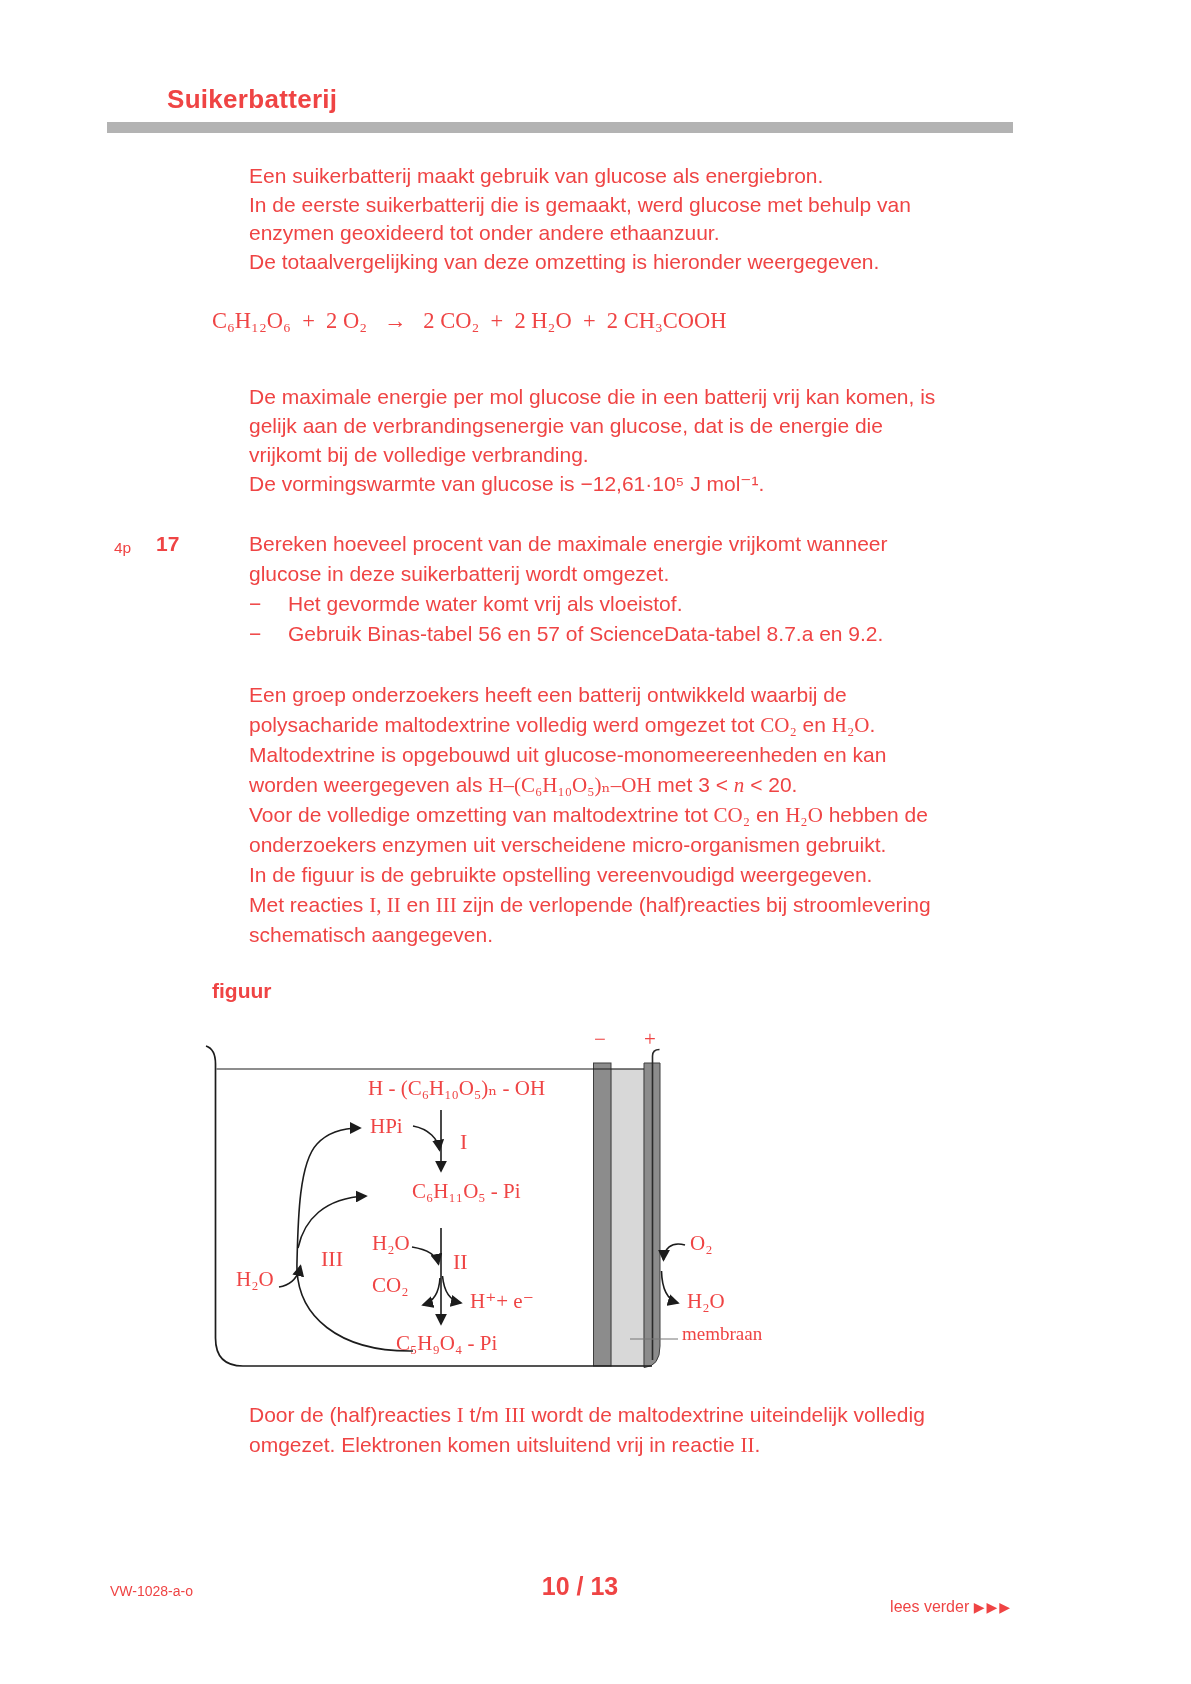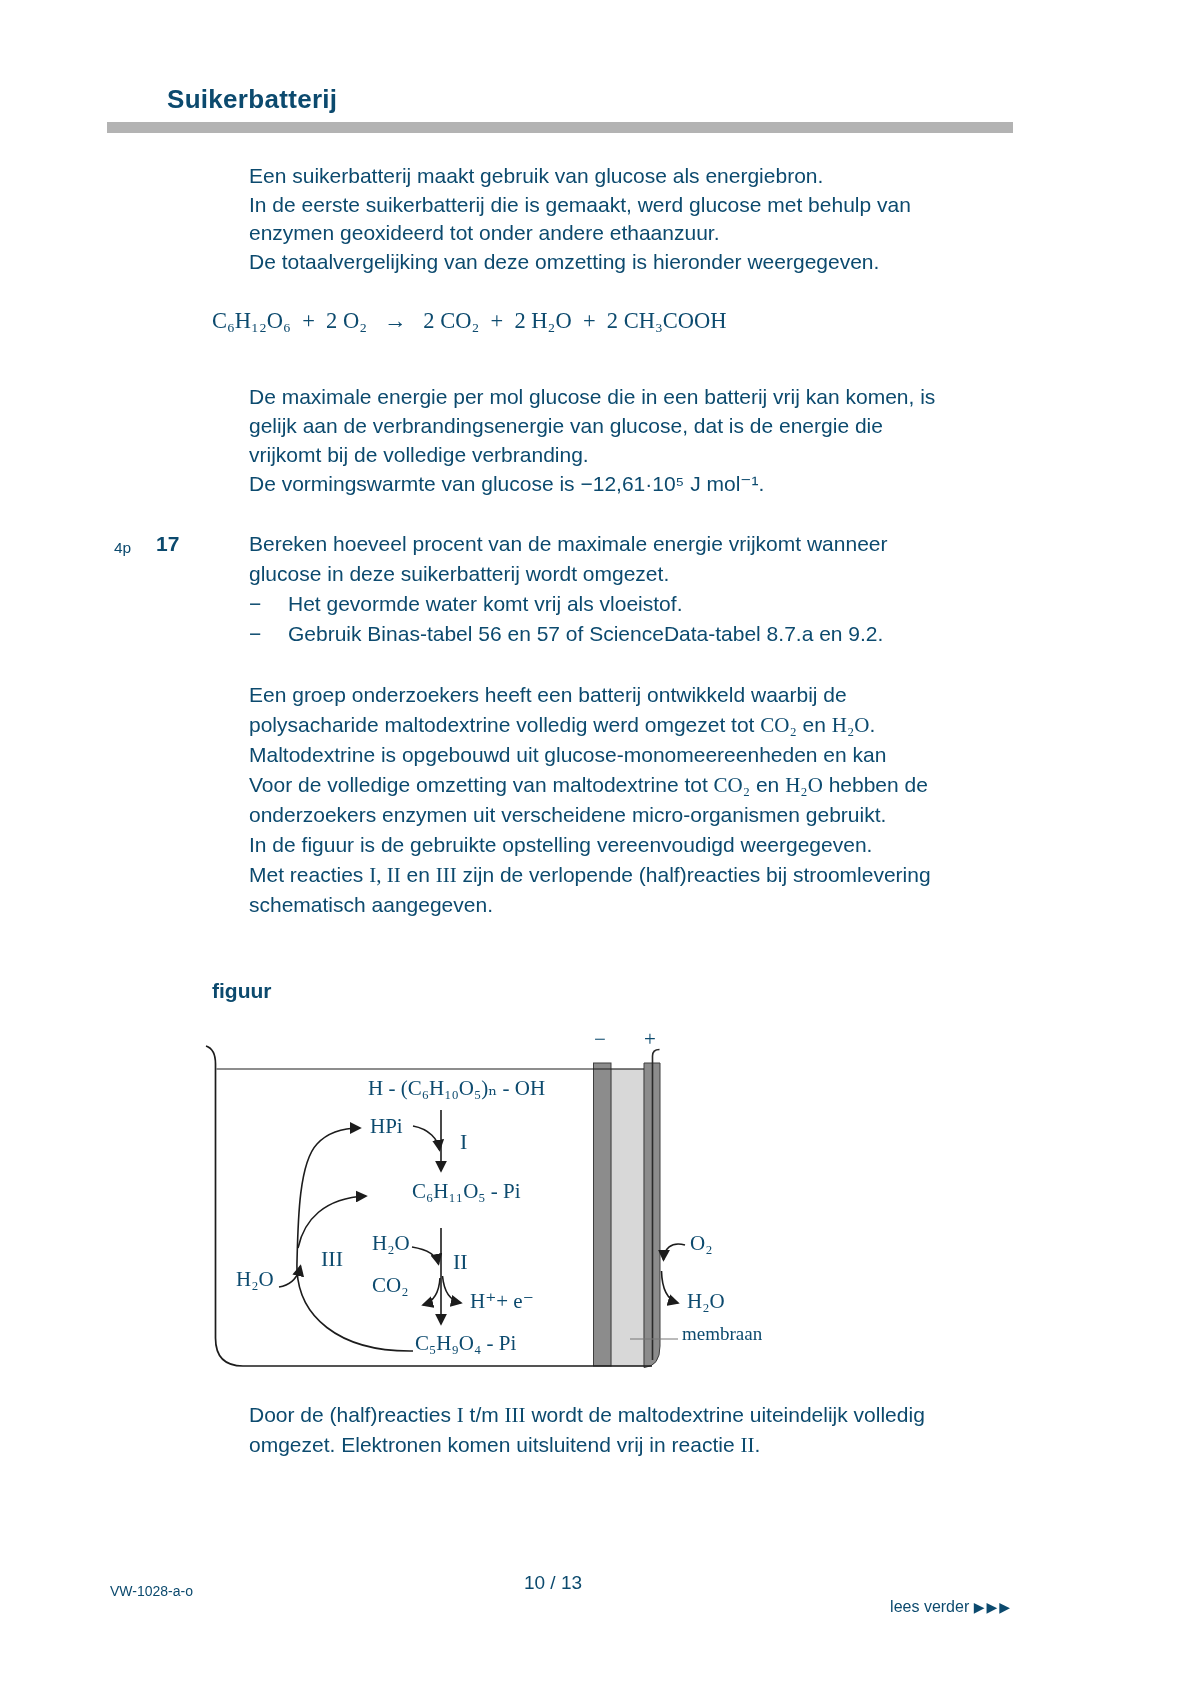--- a/index.html
+++ b/index.html
@@ -1,17 +1,17 @@
 <!DOCTYPE html>
 <html><head>
 <meta charset="utf-8">
 <style>
   html,body{margin:0;padding:0;background:#ffffff;}
   .page{position:relative;width:1191px;height:1684px;background:#ffffff;overflow:hidden;
-        font-family:"Liberation Sans","DejaVu Sans",sans-serif;color:#0c4a6e;}
+        font-family:"Liberation Sans","DejaVu Sans",sans-serif;color:#ef4444;}
   .abs{position:absolute;}
   .title{left:167px;top:84px;font-size:26px;font-weight:bold;letter-spacing:.3px;}
   .rule{left:107px;top:122px;width:906px;height:11px;background:#b3b3b3;}
   .block{font-size:21px;margin-left:36px;}
   .intro{left:213px;top:162px;line-height:28.5px;}
   .equation{left:212px;top:308px;font-family:"Liberation Serif","DejaVu Serif",serif;
             font-size:22.5px;white-space:pre;}
   .energy{left:213px;top:382px;line-height:29px;}
   .qpoints{left:114px;top:539px;font-size:15.5px;}
   .qnumber{left:156px;top:529px;font-size:21px;font-weight:bold;line-height:30px;}
@@ -21,21 +21,21 @@
   .figcap{left:212px;top:979px;font-size:21px;font-weight:bold;}
   .closing{left:213px;top:1400px;line-height:29px;}
   .sf{font-family:"Liberation Serif","DejaVu Serif",serif;}
   .sfi{font-family:"Liberation Serif","DejaVu Serif",serif;font-style:italic;}
   .fig-label{position:absolute;font-family:"Liberation Serif","DejaVu Serif",serif;
              font-size:21px;line-height:22px;white-space:pre;}
   .fig-roman{font-size:22px;}
   .fig-sign{font-size:21px;}
   .fig-memb{font-size:19px;text-align:right;}
   .footer-code{left:110px;top:1583px;font-size:14px;}
-  .footer-page{left:493px;top:1572px;width:120px;text-align:center;font-size:19px;}
+  .footer-page{left:520px;top:1572px;width:120px;text-align:center;font-size:25px;font-weight:bold;}
   .footer-next{left:820px;top:1578px;width:192px;text-align:right;font-size:16px;margin-top:20px;}
   .footer-next .tri{font-size:14px;letter-spacing:2px;}
   svg{position:absolute;left:0;top:0;pointer-events:none;}
 </style>
 </head>
 <body>
 
 <div class="page">
 
   <div class="abs title">Suikerbatterij</div>
@@ -63,20 +63,21 @@
     <div><span>Bereken hoeveel procent van de maximale energie vrijkomt wanneer</span></div>
     <div><span>glucose in deze suikerbatterij wordt omgezet.</span></div>
     <div><span class="dash">−</span><span>Het gevormde water komt vrij als vloeistof.</span></div>
     <div><span class="dash">−</span><span>Gebruik Binas-tabel 56 en 57 of ScienceData-tabel 8.7.a en 9.2.</span></div>
   </div>
 
   <div class="abs block research">
     <div><span>Een groep onderzoekers heeft een batterij ontwikkeld waarbij de</span></div>
     <div><span>polysacharide maltodextrine volledig werd omgezet tot </span><span class="sf">CO₂</span><span> en </span><span class="sf">H₂O</span><span>.</span></div>
     <div><span>Maltodextrine is opgebouwd uit glucose-monomeereenheden en kan</span></div>
+    <div><span>worden weergegeven als </span><span class="sf">H–(C₆H₁₀O₅)ₙ–OH</span><span> met 3 &lt; </span><span class="sfi">n</span><span> &lt; 20.</span></div>
     <div><span>Voor de volledige omzetting van maltodextrine tot </span><span class="sf">CO₂</span><span> en </span><span class="sf">H₂O</span><span> hebben de</span></div>
     <div><span>onderzoekers enzymen uit verscheidene micro-organismen gebruikt.</span></div>
     <div><span>In de figuur is de gebruikte opstelling vereenvoudigd weergegeven.</span></div>
     <div><span>Met reacties </span><span class="sf">I, II</span><span> en </span><span class="sf">III</span><span> zijn de verlopende (half)reacties bij stroomlevering</span></div>
     <div><span>schematisch aangegeven.</span></div>
   </div>
 
   <div class="abs figcap">figuur</div>
 
   <svg width="1191" height="1684" viewBox="0 0 1191 1684">
@@ -126,21 +127,21 @@
   <div class="fig-label fig-sign" style="left:594px;top:1028px;">−</div>
   <div class="fig-label fig-sign" style="left:644px;top:1028px;">+</div>
   <div class="fig-label" style="left:368px;top:1077px;">H - (C₆H₁₀O₅)ₙ - OH</div>
   <div class="fig-label" style="left:370px;top:1115px;">HPi</div>
   <div class="fig-label fig-roman" style="left:460px;top:1131px;">I</div>
   <div class="fig-label" style="left:412px;top:1180px;">C₆H₁₁O₅ - Pi</div>
   <div class="fig-label" style="left:372px;top:1232px;">H₂O</div>
   <div class="fig-label fig-roman" style="left:453px;top:1251px;">II</div>
   <div class="fig-label" style="left:372px;top:1274px;">CO₂</div>
   <div class="fig-label" style="left:470px;top:1290px;">H⁺+ e⁻</div>
-  <div class="fig-label" style="left:415px;top:1332px;text-align:right;">C₅H₉O₄ - Pi</div>
+  <div class="fig-label" style="left:396px;top:1332px;text-align:right;">C₅H₉O₄ - Pi</div>
   <div class="fig-label fig-roman" style="left:321px;top:1248px;">III</div>
   <div class="fig-label" style="left:236px;top:1268px;">H₂O</div>
   <div class="fig-label" style="left:690px;top:1232px;">O₂</div>
   <div class="fig-label" style="left:687px;top:1290px;">H₂O</div>
   <div class="fig-label fig-memb" style="left:682px;top:1323px;">membraan</div>
 
   <div class="abs block closing">
     <div><span>Door de (half)reacties </span><span class="sf">I</span><span> t/m </span><span class="sf">III</span><span> wordt de maltodextrine uiteindelijk volledig</span></div>
     <div><span>omgezet. Elektronen komen uitsluitend vrij in reactie </span><span class="sf">II</span><span>.</span></div>
   </div>

